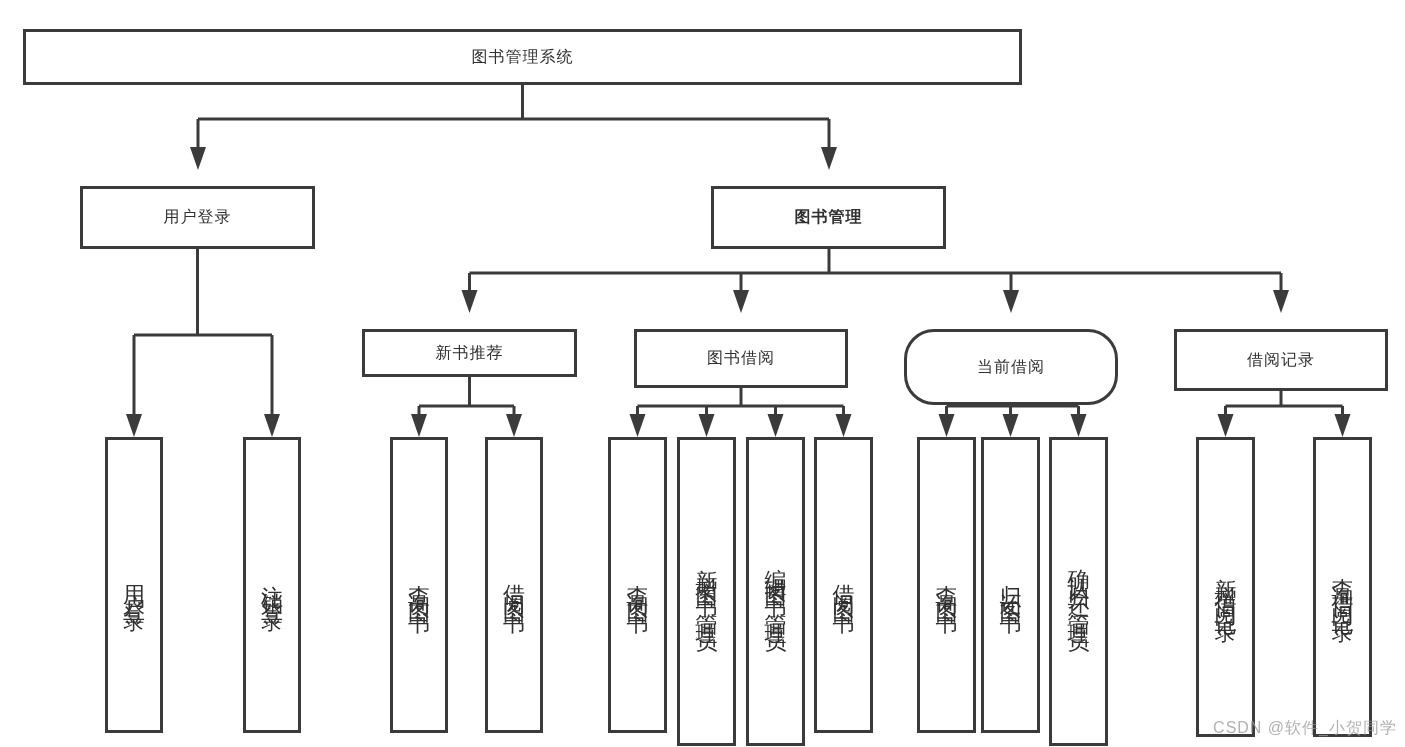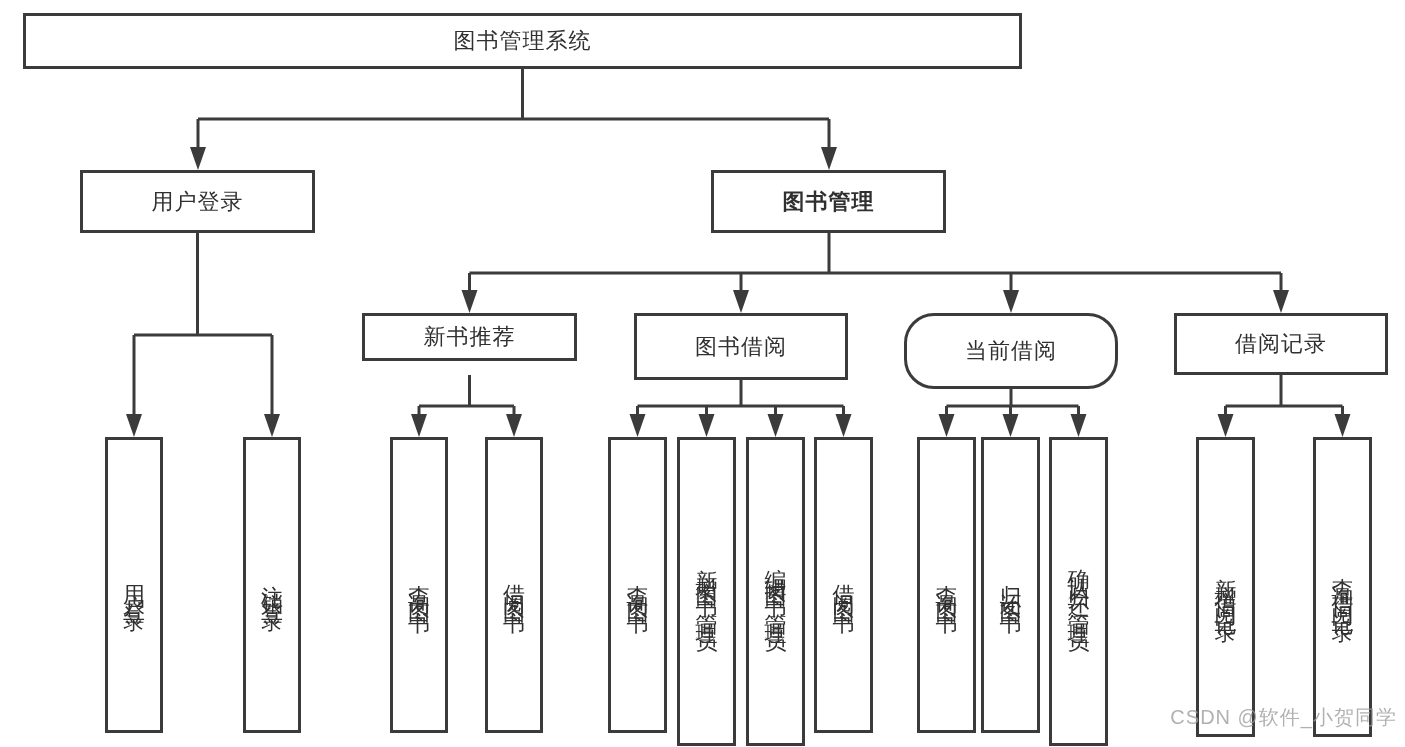--- a/index.html
+++ b/index.html
@@ -8,29 +8,29 @@
     position:relative; width:1405px; height:747px;
     background:#ffffff; overflow:hidden;
   }
   .connectors { position:absolute; left:0; top:0; z-index:1; }
   .box {
     position:absolute; z-index:2; box-sizing:border-box;
     background:#ffffff; border:3px solid #3b3b3b;
     display:flex; align-items:center; justify-content:center;
     color:#303030;
   }
-  .hbox { font-size:22px; letter-spacing:1px; }
+  .hbox { font-size:16px; letter-spacing:1px;margin-top:16px; }
   .vbox .vtext {
     writing-mode:vertical-rl; text-orientation:mixed;
     font-size:22px; letter-spacing:9px; line-height:1;
     white-space:nowrap;
   }
   .watermark {
-    position:absolute; z-index:3; right:8px; bottom:16px;
-    font-size:20px; color:rgba(158,158,158,0.8);
+    position:absolute; z-index:3; right:8px; bottom:8px;
+    font-size:16px; color:rgba(158,158,158,0.8);
     letter-spacing:1px; pointer-events:none;
   }
 </style>
 </head>
 <body>
 
 <div class="stage">
 
   <svg class="connectors" width="1405" height="747" viewBox="0 0 1405 747">
     <g stroke="#3b3b3b" stroke-width="3" fill="none">
@@ -108,21 +108,21 @@
   <div class="box hbox" style="left:80px; top:170px; width:235px; height:63px;">
     <span>用户登录</span>
   </div>
   <div class="box hbox" style="left:711px; top:170px; width:235px; height:63px;font-weight:bold;">
     <span>图书管理</span>
   </div>
 
   <div class="box hbox" style="left:362px; top:313px; width:215px; height:48px;">
     <span>新书推荐</span>
   </div>
-  <div class="box hbox" style="left:634px; top:313px; width:214px; height:67px;">
+  <div class="box hbox" style="left:634px; top:313px; width:214px; height:59px;">
     <span>图书借阅</span>
   </div>
   <div class="box hbox" style="left:904px; top:313px; width:214px; height:76px;border-radius:30px;">
     <span>当前借阅</span>
   </div>
   <div class="box hbox" style="left:1174px; top:313px; width:214px; height:62px;">
     <span>借阅记录</span>
   </div>
 
   <div class="box vbox" style="left:105px; top:437px; width:58px; height:296px;">

